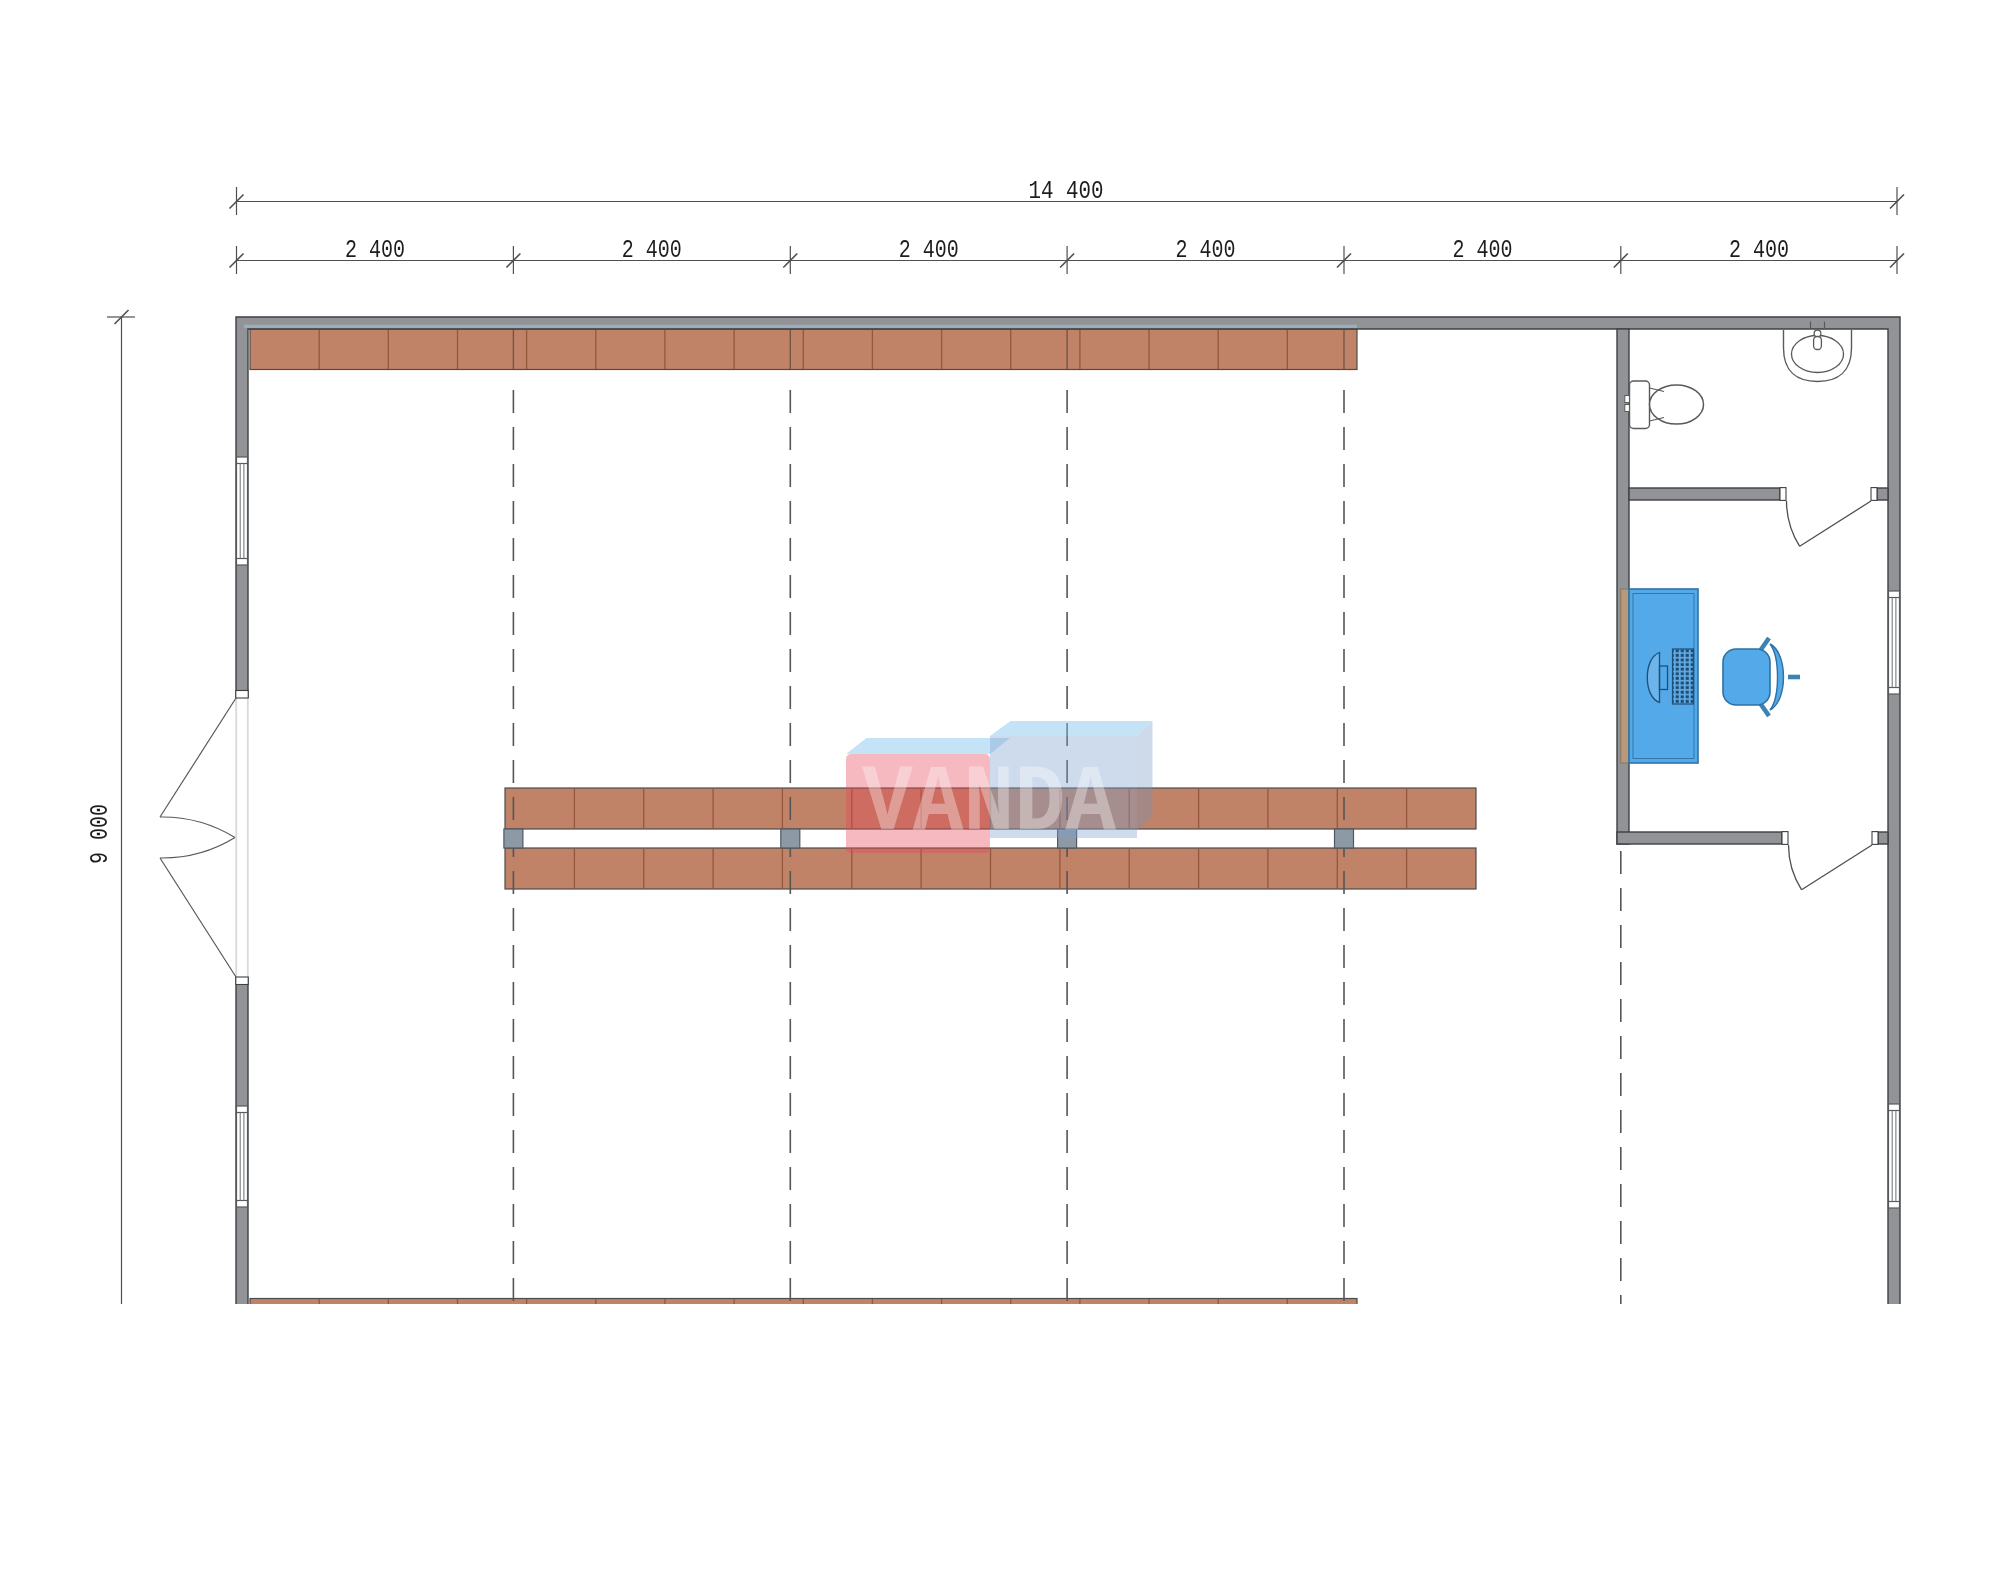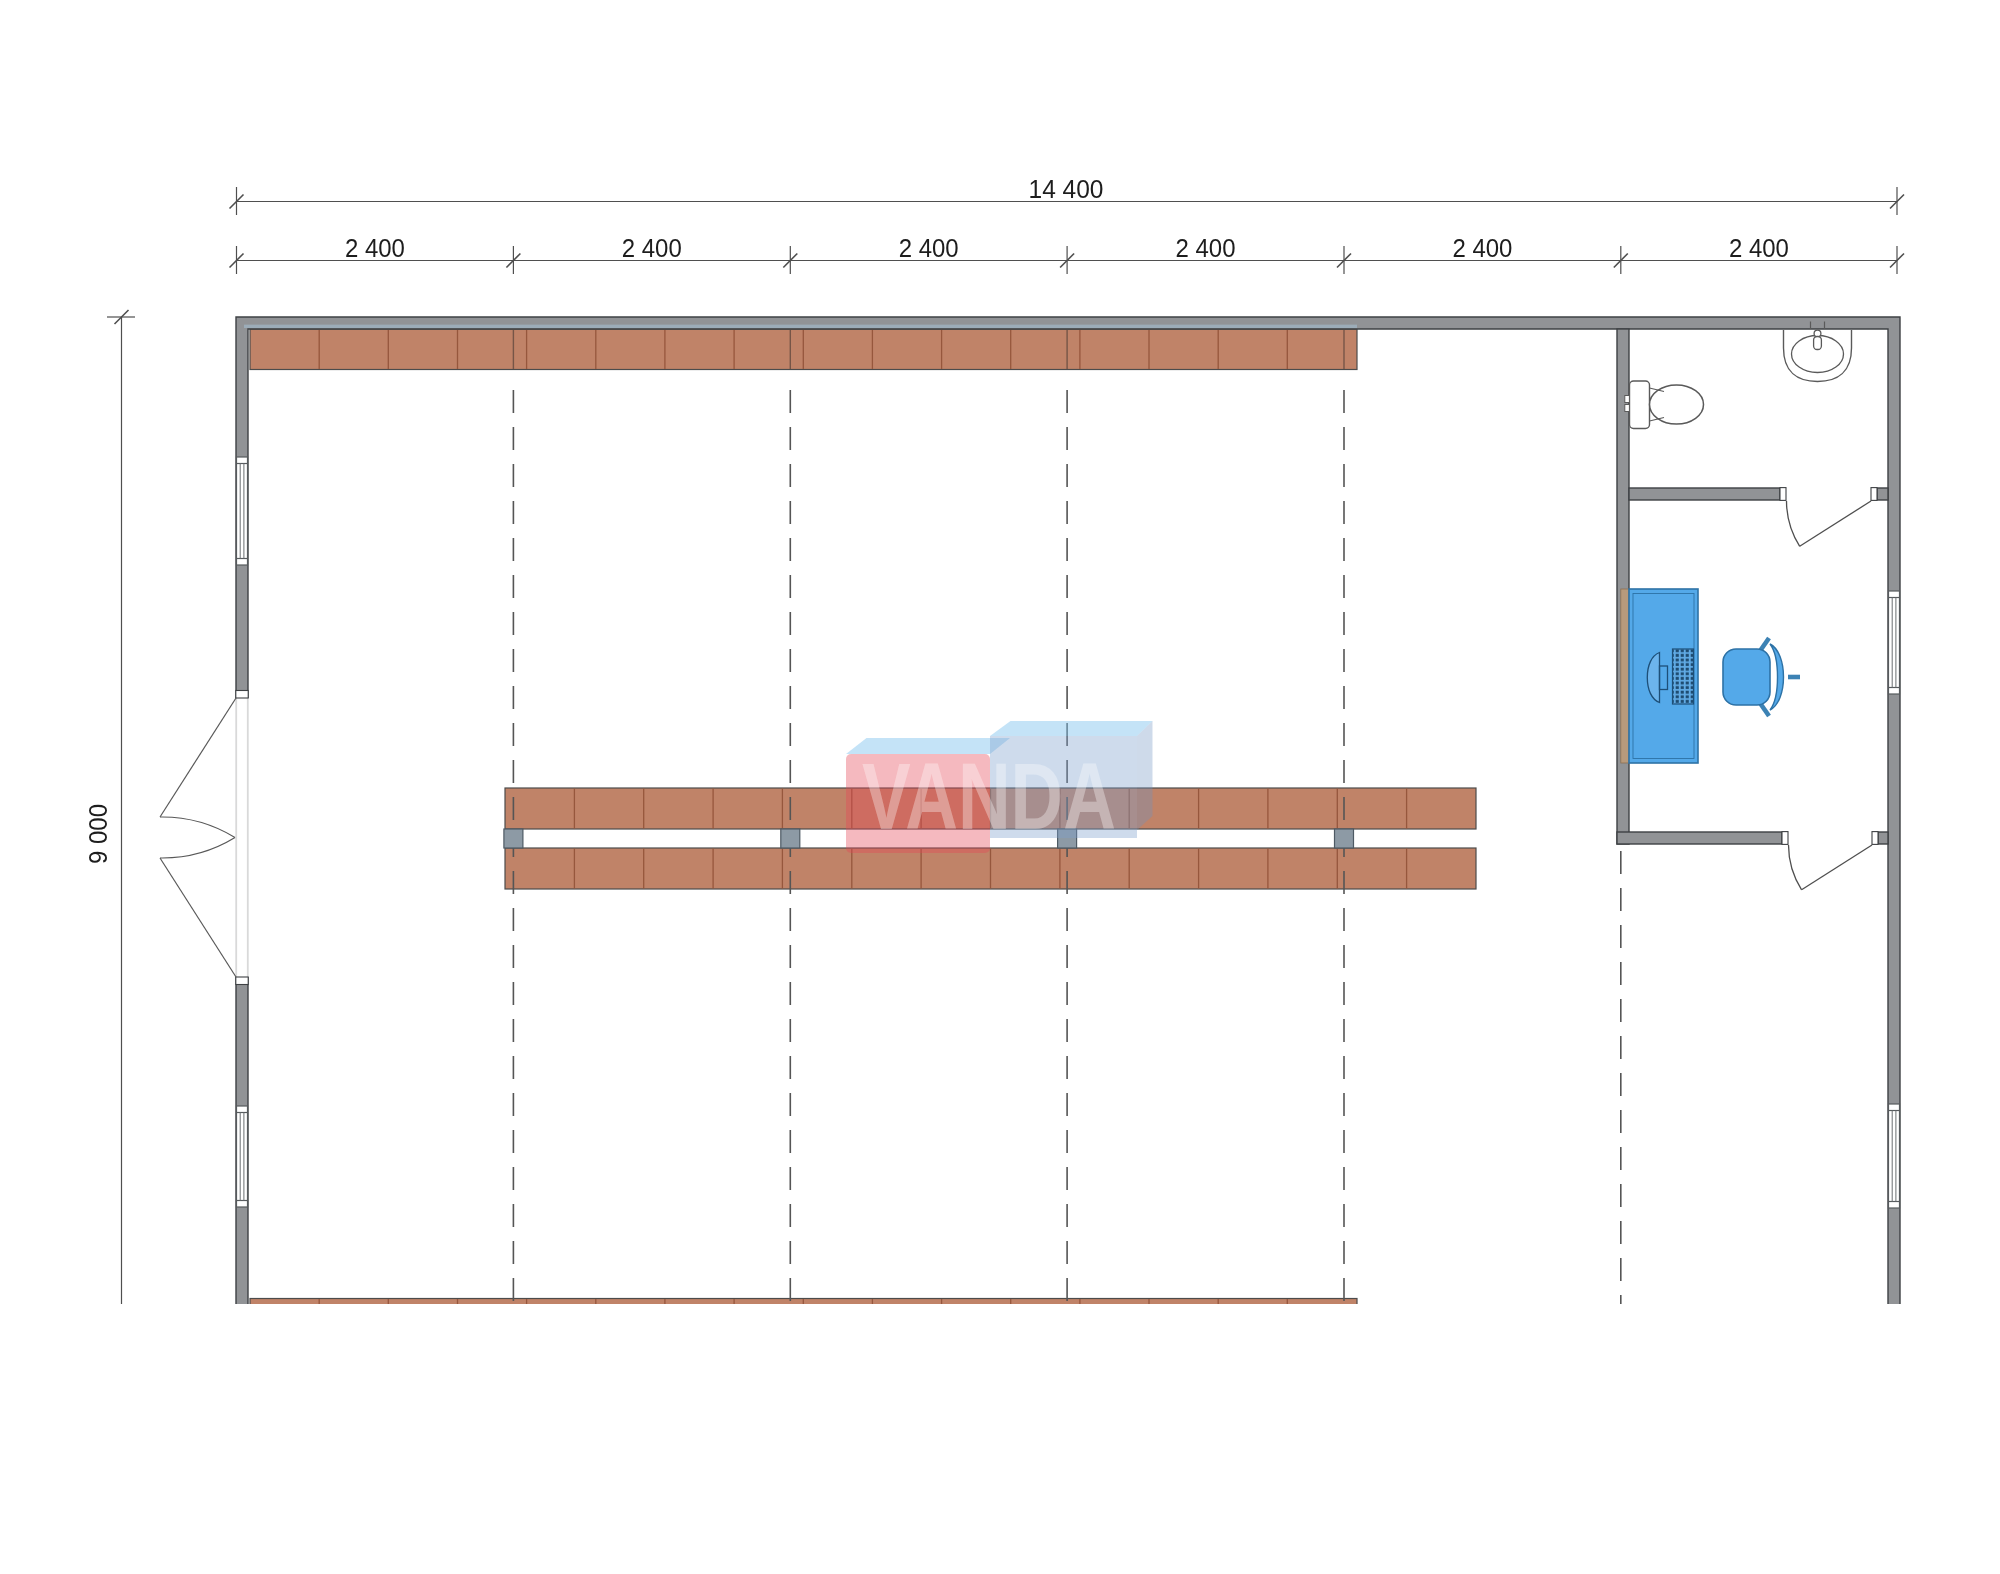--- a/index.html
+++ b/index.html
@@ -1,17 +1,17 @@
 <!DOCTYPE html>
 <html><head>
 <meta charset="utf-8">
 <style>
   html,body{margin:0;padding:0;background:#ffffff;}
   #page{position:relative;width:2000px;height:1304px;background:#ffffff;overflow:hidden;
-        font-family:Liberation Sans, sans-serif;}
+        font-family:Liberation Mono, monospace;}
   svg{position:absolute;left:0;top:0;}
 </style>
 </head>
 <body>
 <div id="page">
 <svg width="2000" height="1574" viewBox="0 0 2000 1574">
 <defs>
 <pattern id="kb" width="5" height="4.6" patternUnits="userSpaceOnUse">
   <rect width="5" height="4.6" fill="#60aae4"></rect>
   <rect x="0.7" y="0.7" width="3.1" height="2.9" fill="#1e4b70"></rect>

